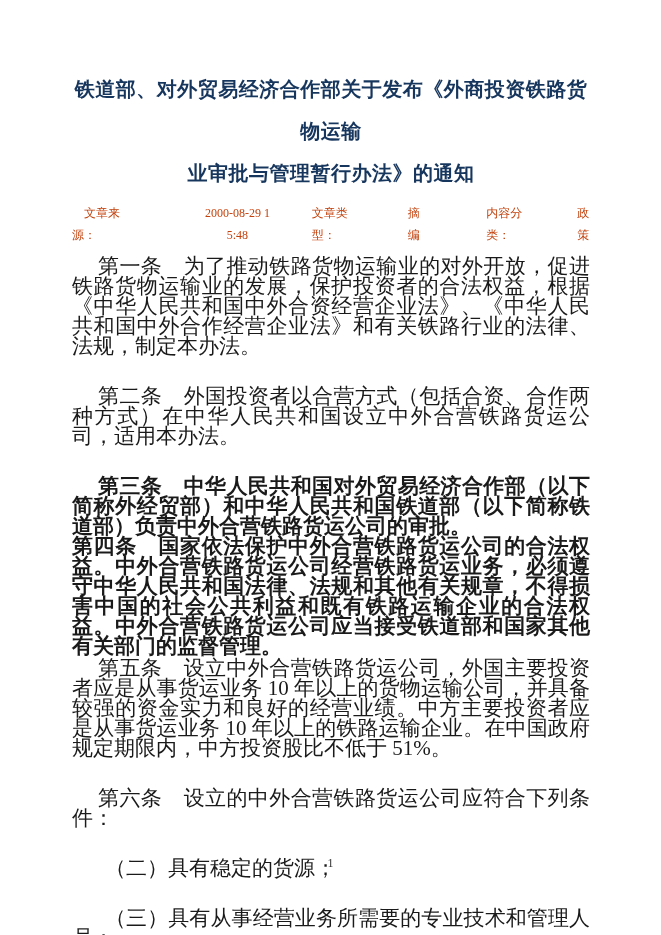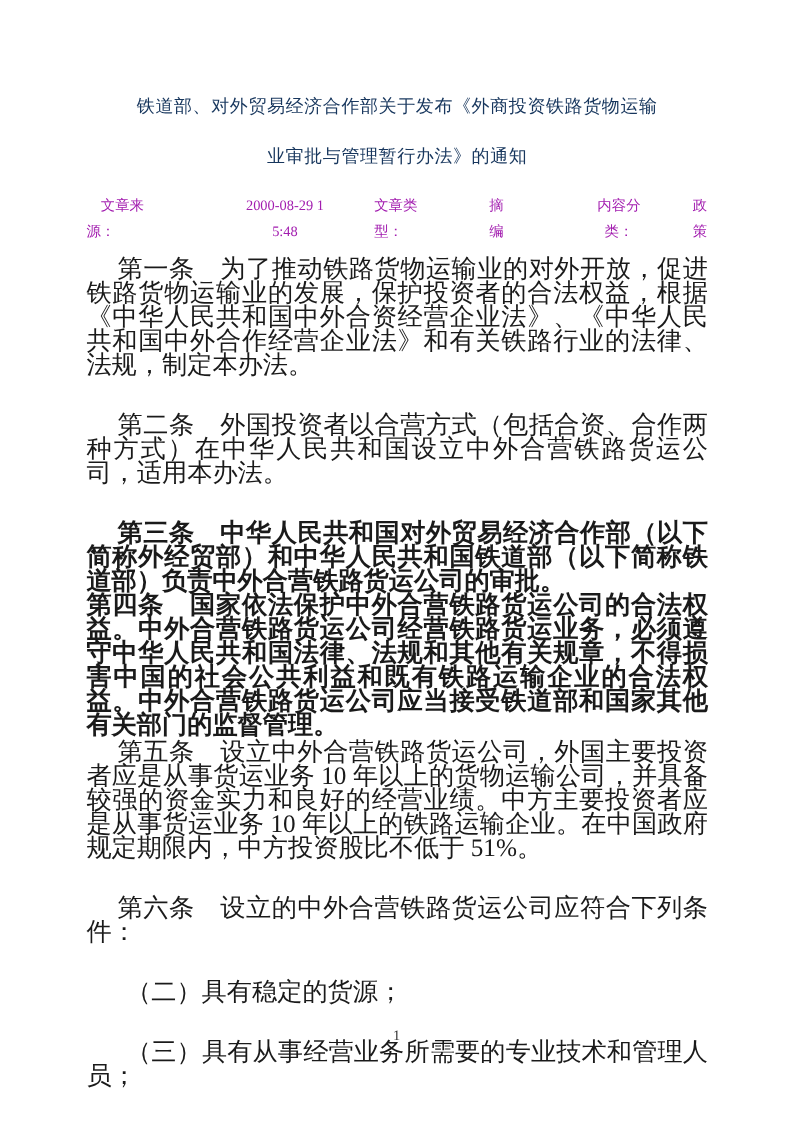--- a/index.html
+++ b/index.html
@@ -12,40 +12,40 @@
   }
   .page {
     box-sizing: border-box;
     width: 661px; height: 935px;
     padding: 68px 71px 0 72px;
     position: relative;
   }
   .doc-title {
     text-align: center;
     color: #17365d;
-    font-weight: normal;
-    font-size: 15px;
+    font-weight: bold;
+    font-size: 20px;
     line-height: 42px;
     letter-spacing: 0.5px;
   }
   .meta-row {
     display: flex;
     align-items: flex-start;
     margin-top: 8px;
     font-size: 12px;
     line-height: 22px;
-    color: #a21caf;
+    color: #c2410c;
     gap: 32px;
   }
   .meta-cell { white-space: pre-wrap; word-break: break-all; }
   .m-source   { width: 50px; }
   .m-datetime { width: 74px; margin-left: 48px; text-align: center; font-family: Liberation Serif, serif; }
   .m-typelbl  { margin-left: 6px; }
   .m-typeval  { margin-left: 5px; }
-  .m-catlbl   { margin-left: 23px; text-align: center; }
+  .m-catlbl   { margin-left: 23px; }
   .m-catval   { width: 13px; }
   .doc-body {
     margin-top: 10px;
     font-size: 21px;
     line-height: 20px;
     color: #1a1a1a;
     text-align: justify;
   }
   .para {
     margin: 0 0 30px 0;

